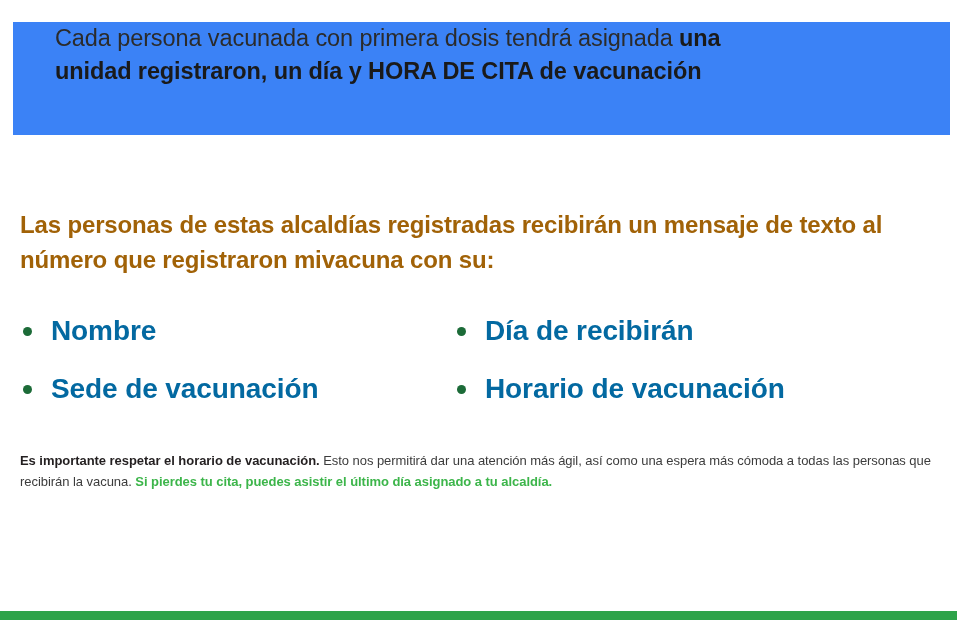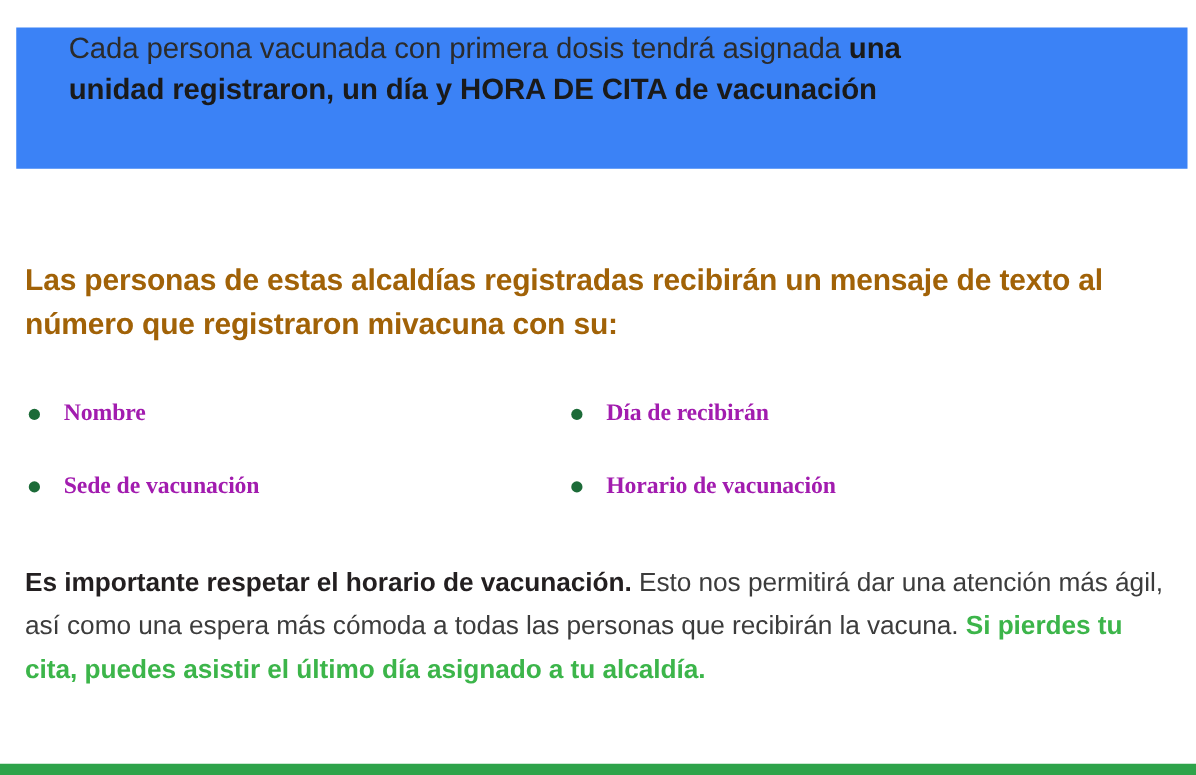--- a/index.html
+++ b/index.html
@@ -92,35 +92,34 @@
   .bullet-dot {
     width: 9px;
     height: 9px;
     border-radius: 50%;
     background: #1c6b38;
     flex: 0 0 9px;
     margin-right: 19px;
     margin-left: 5px;
   }
   .bullet-label {
-    font-size: 19px;
+    font-size: 28px;
     font-weight: 700;
-    color: #a21caf;
+    color: #0369a1;
     letter-spacing: -0.1px;
     line-height: 1.1;
-    font-family: Liberation Serif, serif;
   }
 
   
   .footer-note {
     position: absolute;
     left: 20px;
     top: 450px;
     width: 920px;
-    font-size: 21px;
+    font-size: 13px;
     line-height: 1.64;
     color: #3c3c3c;
     font-weight: 400;
     letter-spacing: -0.05px;
   }
   .footer-note .b {
     font-weight: 700;
     color: #231f20;
   }
   .footer-note .green {

